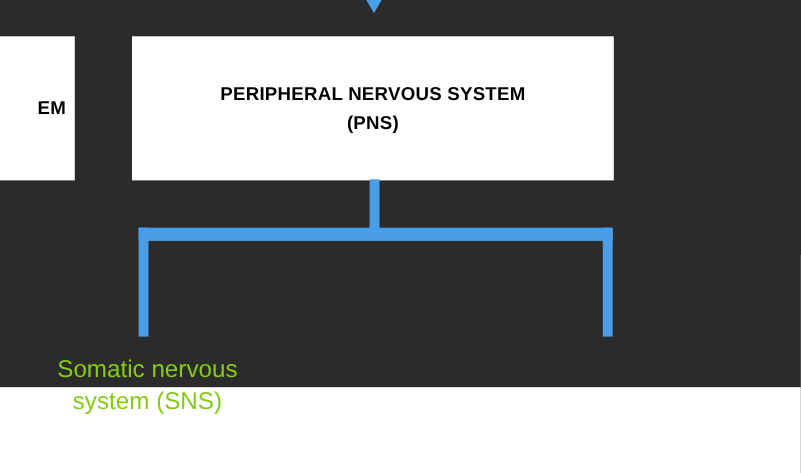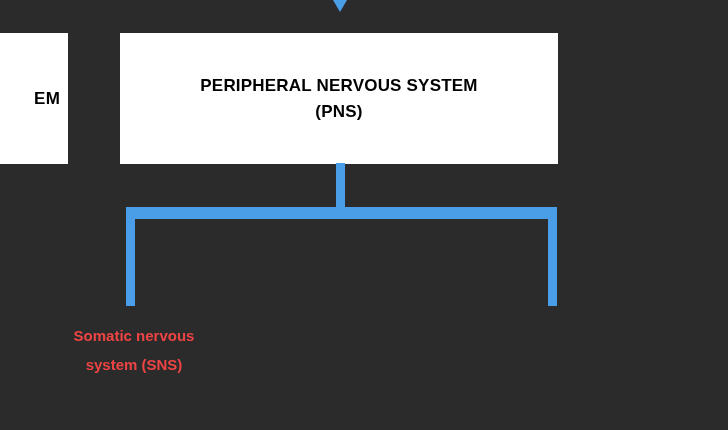--- a/index.html
+++ b/index.html
@@ -8,21 +8,21 @@
   }
   body {
     width: 728px;
     height: 430px;
     overflow: hidden;
     font-family: "Liberation Sans", sans-serif;
   }
   #stage {
     position: relative;
     width: 728px;
-    height: 430px;
+    height: 352px;
     background: #2b2b2b;
   }
 
   
   .node-box {
     position: absolute;
     background: #ffffff;
     box-sizing: border-box;
     display: flex;
     align-items: center;
@@ -96,23 +96,23 @@
   #drop-right {
     left: 548px;
     top: 207px;
     width: 9px;
     height: 99px;
   }
 
   
   .leaf-label {
     position: absolute;
-    color: #ef4444;
-    font-weight: bold;
-    font-size: 15px;
+    color: #84cc16;
+    font-weight: normal;
+    font-size: 22px;
     line-height: 29px;
     text-align: center;
     white-space: pre-line;
   }
   #sns-label {
     left: 0px;
     top: 321px;
     width: 268px;
   }
   #ans-label {

